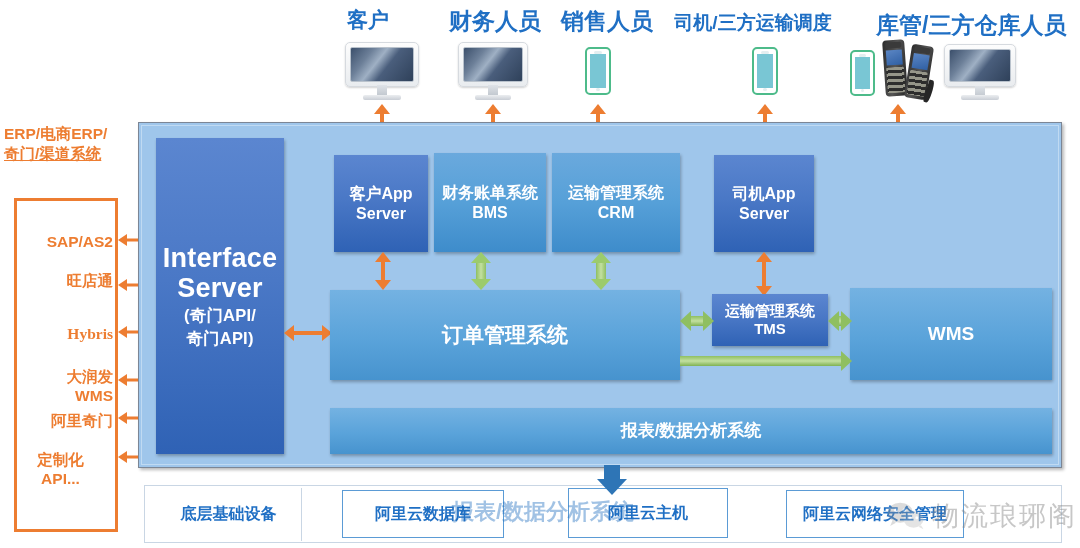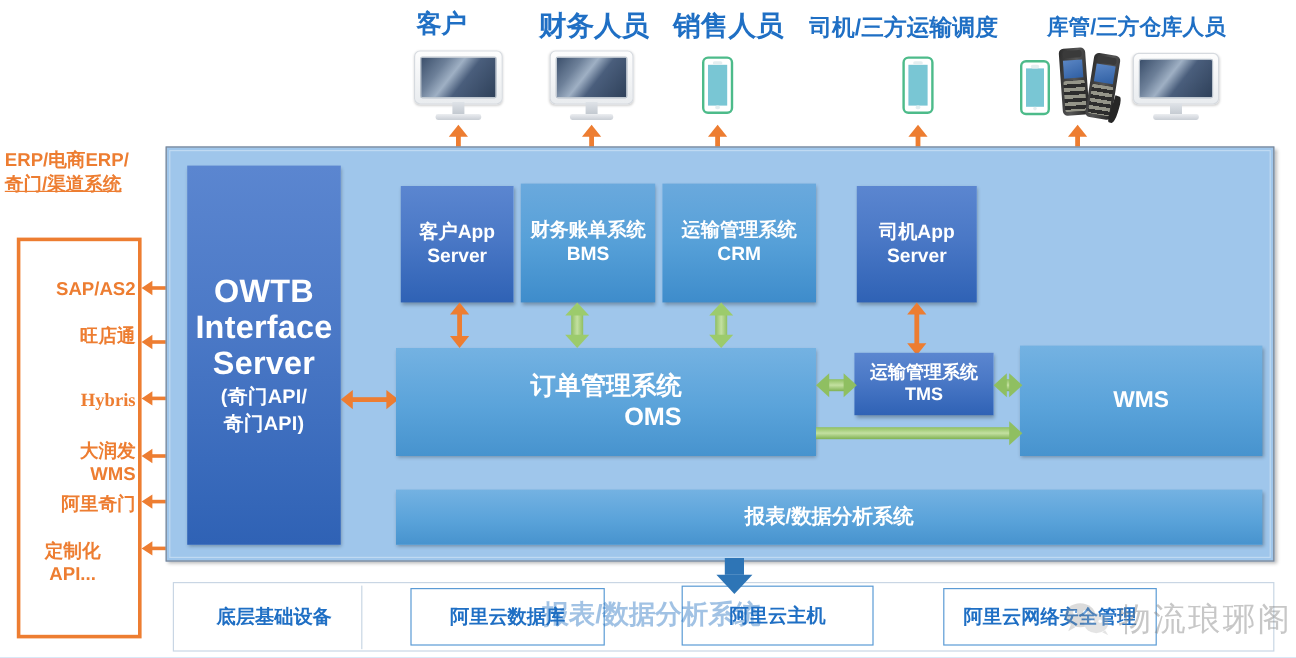--- a/index.html
+++ b/index.html
@@ -168,21 +168,21 @@
 </style>
 </head>
 <body>
 
 <div id="stage">
 
   <div class="abs actor-label" style="left:318px;top:6px;width:100px;font-size:21px;">客户</div>
   <div class="abs actor-label" style="left:440px;top:6px;width:110px;font-size:23px;">财务人员</div>
   <div class="abs actor-label" style="left:552px;top:6px;width:110px;font-size:23px;">销售人员</div>
   <div class="abs actor-label" style="left:668px;top:10px;width:170px;font-size:19px;">司机/三方运输调度</div>
-  <div class="abs actor-label" style="left:852px;top:10px;width:190px;font-size:18px;">库管/三方仓库人员</div>
+  <div class="abs actor-label" style="left:876px;top:10px;width:190px;font-size:23px;">库管/三方仓库人员</div>
 
   <div class="monitor" style="left:345px;top:42px;width:74px;height:62px;">
     <div class="mon-frame">
         <div class="mon-screen"></div>
       </div>
     <div class="mon-neck"></div>
       <div class="mon-base"></div>
   </div>
 
   <div class="monitor" style="left:458px;top:42px;width:70px;height:62px;">
@@ -303,21 +303,20 @@
     <div class="tri os-left"></div>
       <div class="tri os-right"></div>
   </div>
 
   <div id="panel" class="abs" style="left:138px;top:122px;width:924px;height:346px;">
     <div id="panel-inner-edge"></div>
   </div>
 
   <div class="sysbox dark-blue owtb" style="left:156px;top:138px;width:128px;height:316px;">
     <div>
-      <span class="t">OWTB</span>
       <span class="t">Interface</span>
       <span class="t">Server</span>
       <span class="t sub">(奇门API/</span>
       <span class="t sub">奇门API)</span>
     </div>
   </div>
 
   <div class="ar" style="left:284px;top:324px;width:48px;height:18px;">
     <div class="ar-line-h o-line-h" style="left:9px;width:30px;"></div>
     <div class="tri o-left"></div>
@@ -369,21 +368,20 @@
   </div>
   <div class="ar" style="left:754px;top:252px;width:20px;height:44px;">
     <div class="ar-line-v o-line-v" style="top:9px;height:26px;"></div>
     <div class="tri o-up"></div>
       <div class="tri o-down"></div>
   </div>
 
   <div class="sysbox light-blue" style="left:330px;top:290px;width:350px;height:90px;font-size:21px;">
     <div>
       <span class="t">订单管理系统</span>
-      <span class="t">OMS</span>
     </div>
   </div>
 
   <div class="sysbox dark-blue" style="left:712px;top:294px;width:116px;height:52px;font-size:15px;">
     <div>
       <span class="t">运输管理系统</span>
       <span class="t">TMS</span>
     </div>
   </div>
 

